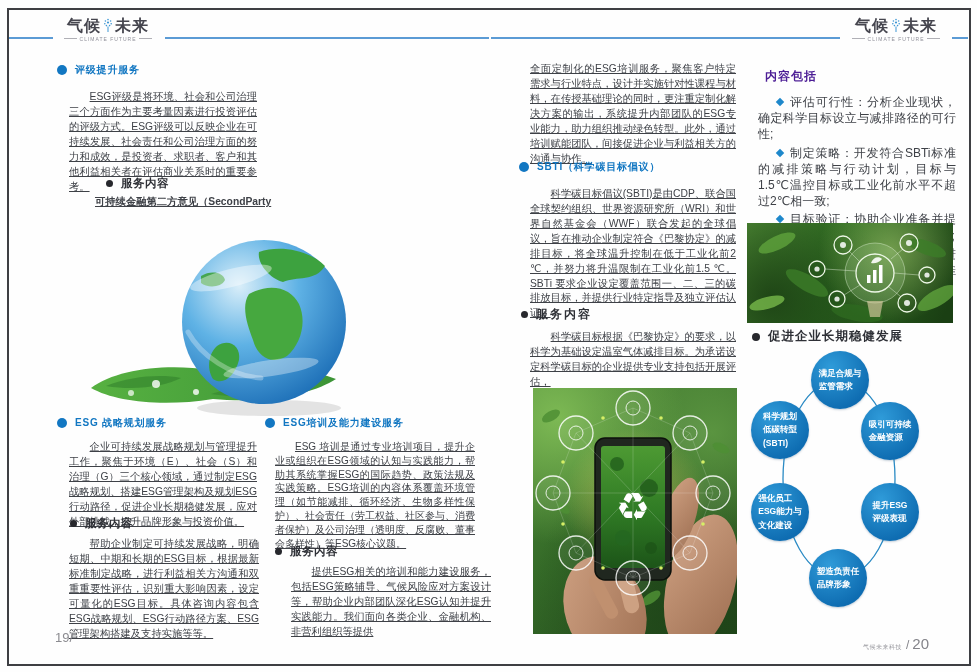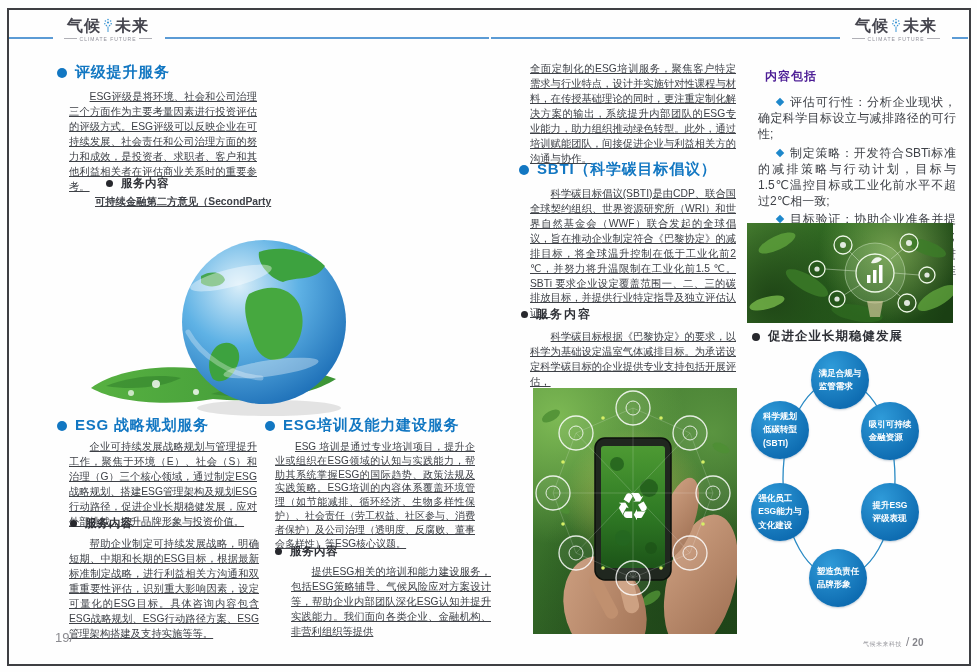--- a/index.html
+++ b/index.html
@@ -15,21 +15,21 @@
   .logo{position:absolute;width:106px;text-align:center;}
   .logo-cn{display:flex;align-items:center;justify-content:center;font-size:16px;font-weight:bold;color:#45454e;letter-spacing:1px;line-height:1.1;}
   .logo-ico{display:inline-block;width:12px;height:15px;margin:0 1px;}
   .logo-en{margin-top:1px;display:flex;align-items:center;justify-content:center;font-size:5px;color:#8f8f99;letter-spacing:1px;}
   .eline{display:inline-block;width:13px;height:1px;background:#b0b0b6;margin:0 3px;}
 
   
   .bp{position:absolute;margin:0;font-size:10.3px;line-height:1.45;color:#3e4147;text-align:justify;text-indent:2em;text-decoration:underline;}
   .ni{text-indent:0;}
   .bold{font-weight:bold;}
-  .sec-t{position:absolute;display:flex;align-items:center;font-size:15px;font-weight:bold;color:#1277c2;letter-spacing:0.8px;white-space:nowrap;}
+  .sec-t{position:absolute;display:flex;align-items:center;font-size:10px;font-weight:bold;color:#1277c2;letter-spacing:0.8px;white-space:nowrap;}
   .bdot{width:10px;height:10px;border-radius:50%;background:#1277c2;margin-right:8px;flex:none;}
   .svc{position:absolute;display:flex;align-items:center;font-size:11.5px;font-weight:bold;color:#2f3137;letter-spacing:0.5px;white-space:nowrap;}
   .kdot{width:7px;height:7px;border-radius:50%;background:#27282d;margin-right:8px;flex:none;}
   .pagenum{position:absolute;font-size:13px;color:#8b8b90;}
 
   
   .inc-title{position:absolute;font-size:12px;font-weight:bold;color:#4c1d95;letter-spacing:1px;}
   .inc-list{position:absolute;}
   .inc-list p{margin:0 0 2px 0;font-size:12px;line-height:1.35;color:#3e4147;text-align:justify;text-indent:1.6em;}
   .diamond{display:inline-block;width:6px;height:6px;background:#1e88cb;transform:rotate(45deg);margin:0 6px 1px 0;}
@@ -54,21 +54,21 @@
   .photo-leaf{left:256px;top:213px;width:206px;height:100px;
     background:
       radial-gradient(circle at 70% 28%, rgba(225,255,150,.4), rgba(225,255,150,0) 45%),
       radial-gradient(circle at 12% 75%, rgba(25,60,18,.85), rgba(25,60,18,0) 60%),
       linear-gradient(115deg,#55933a,#2f6d22 40%,#1a3f13 95%);}
   .photo svg{position:absolute;inset:0;}
 
   .ftr-r{position:absolute;left:372px;top:625px;display:flex;align-items:baseline;color:#96969c;}
   .ftr-brand{font-size:6px;letter-spacing:.5px;margin-right:4px;}
   .ftr-sep{font-size:12px;margin-right:3px;color:#84848a;}
-  .ftr-num{font-size:10px;color:#84848a;font-weight:bold;}
+  .ftr-num{font-size:15px;color:#84848a;}
 </style>
 </head>
 <body>
 
 <div class="sheet">
   <div class="frame"></div>
 
   <section class="page page-l">
 
     <span class="hl" style="left:0;width:44px;"></span>

